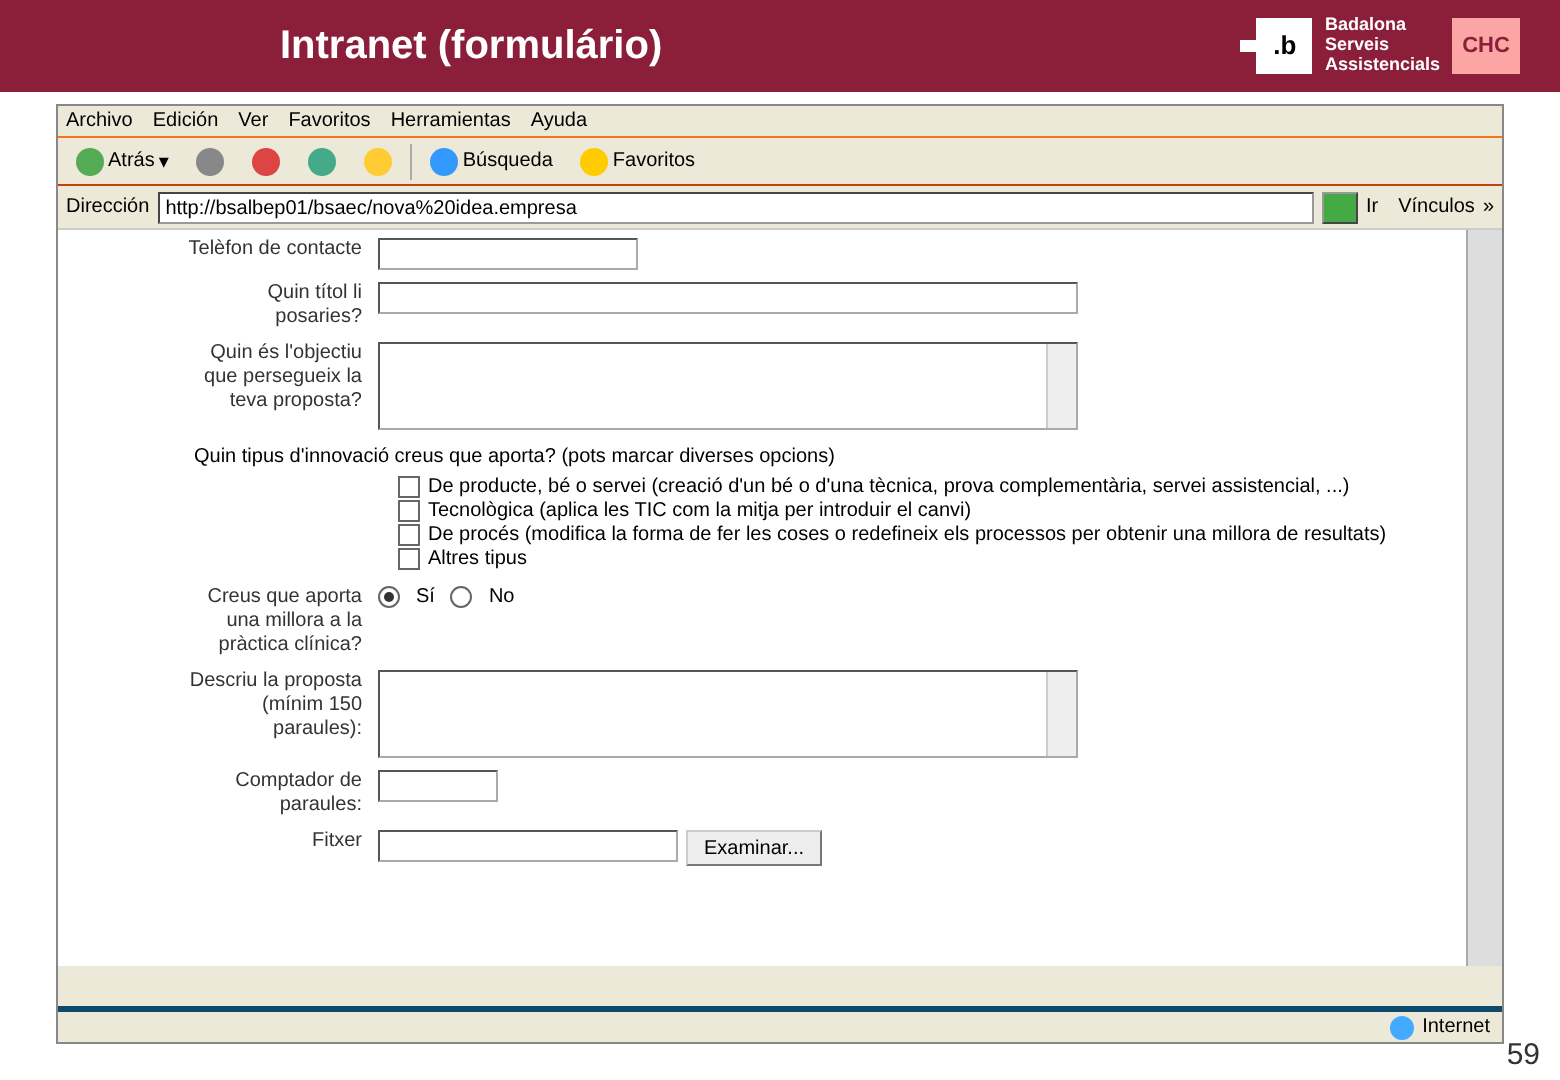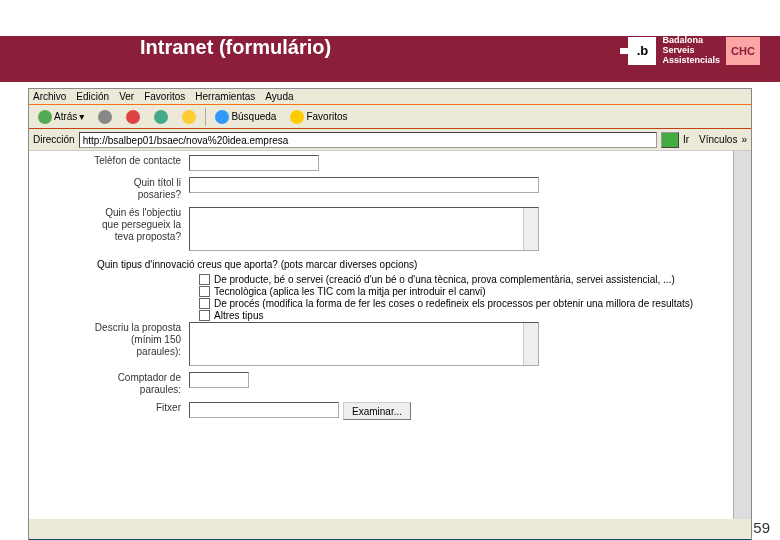--- a/index.html
+++ b/index.html
@@ -1,17 +1,17 @@
 <!DOCTYPE html>
 <html><head>
 <meta charset="utf-8">
 <style>
   * { box-sizing: border-box; margin: 0; padding: 0; }
   body { font-family: Arial, sans-serif; width: 780px; height: 540px; overflow: hidden; background: #fff; }
-  .slide-header { background: #8b1f3a; height: 46px; display: flex; align-items: flex-start; padding: 0 20px; margin-top: 36px; }
+  .slide-header { background: #8b1f3a; height: 46px; display: flex; align-items: center; padding: 0 20px; }
   .slide-title { color: #fff; font-size: 20px; font-weight: bold; margin-left: 120px; }
   .logo-box { margin-left: auto; display: flex; align-items: center; gap: 6px; }
   .logo-b { width: 28px; height: 28px; background: #fff; display: flex; align-items: center; justify-content: center; font-weight: bold; color: #000; font-size: 13px; position: relative; }
   .logo-b::before { content:''; position:absolute; left:-8px; width:8px; height:6px; background:#fff; }
   .logo-text { color: #fff; font-size: 9px; line-height: 1.1; font-weight: bold; }
   .logo-chc { width: 34px; height: 28px; background: #fca5a5; color: #8b1f3a; font-weight: bold; font-size: 11px; display:flex; align-items:center; justify-content:center; }
   .browser { margin: 6px 28px 0 28px; border: 1px solid #888; background: #ece9d8; font-size: 10px; height: 470px; position: relative; }
   .titlebar { background: linear-gradient(#3a6ea5,#2a5a8c); color: #fff; height: 18px; display: flex; align-items: center; padding: 0 4px; font-size: 10px; }
   .title-icon { width: 12px; height: 12px; background: #4a8; margin-right: 4px; }
   .win-controls { margin-left: auto; display: flex; gap: 2px; }
@@ -148,20 +148,29 @@
       </div>
       <div class="chk-row">
         <div class="chk"></div>
         <span>De procés (modifica la forma de fer les coses o redefineix els processos per obtenir una millora de resultats)</span>
       </div>
       <div class="chk-row">
         <div class="chk"></div>
         <span>Altres tipus</span>
       </div>
 
+      <div class="row" style="margin-top:8px">
+        <div class="lbl">Creus que aporta una millora a la pràctica clínica?</div>
+        <div class="radio-row">
+          <span class="radio checked"></span>
+          <span>Sí</span>
+          <span class="radio"></span>
+          <span>No</span>
+        </div>
+      </div>
 
       <div class="row">
         <div class="lbl">Descriu la proposta (mínim 150 paraules):</div>
         <div class="txtarea"></div>
       </div>
 
       <div class="row">
         <div class="lbl">Comptador de paraules:</div>
         <div class="txt" style="width:60px"></div>
       </div>

